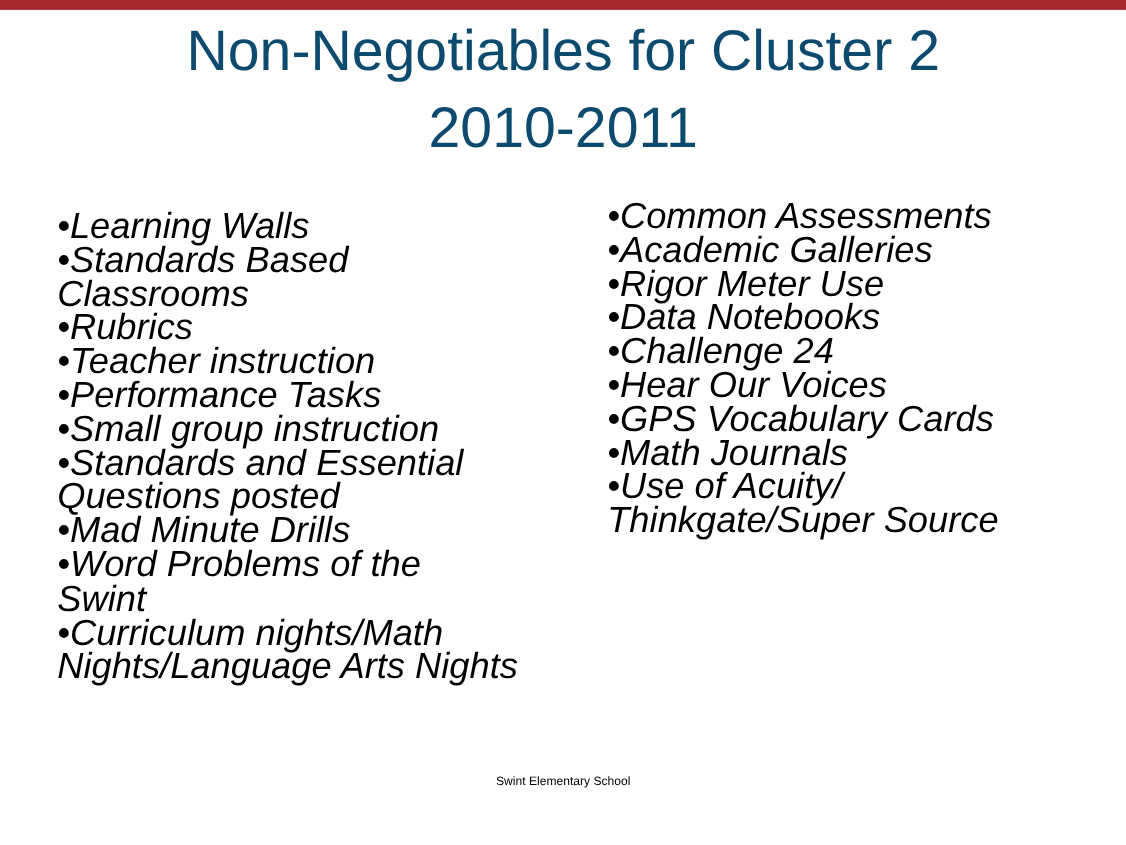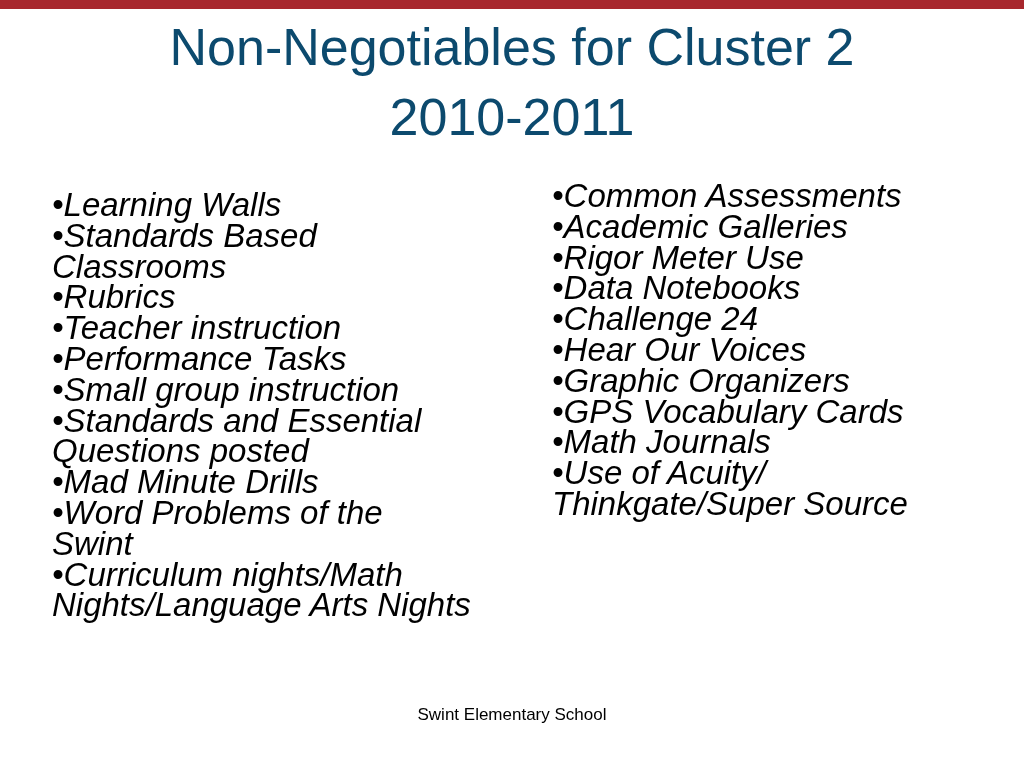--- a/index.html
+++ b/index.html
@@ -59,21 +59,21 @@
     }
     .bullet {
       display: inline;
     }
     .footer {
       position: absolute;
       top: 705px;
       left: 0;
       width: 100%;
       text-align: center;
-      font-size: 17px;
+      font-size: 11px;
       font-weight: 400;
       color: #000000;
     }
   </style>
 </head>
 <body>
 
 <div class="slide">
   <div class="top-bar" style="background: rgb(168, 40, 46);"></div>
 
@@ -95,20 +95,19 @@
       <div class="bullet-item"><span class="bullet">•</span><span>Curriculum nights/Math Nights/Language Arts Nights</span></div>
     </div>
 
   <div class="col col-right">
       <div class="bullet-item"><span class="bullet">•</span><span>Common Assessments</span></div>
       <div class="bullet-item"><span class="bullet">•</span><span>Academic Galleries</span></div>
       <div class="bullet-item"><span class="bullet">•</span><span>Rigor Meter Use</span></div>
       <div class="bullet-item"><span class="bullet">•</span><span>Data Notebooks</span></div>
       <div class="bullet-item"><span class="bullet">•</span><span>Challenge 24</span></div>
       <div class="bullet-item"><span class="bullet">•</span><span>Hear Our Voices</span></div>
-      <div class="bullet-item"><span class="bullet">•</span><span>Graphic Organizers</span></div>
       <div class="bullet-item"><span class="bullet">•</span><span>GPS Vocabulary Cards</span></div>
       <div class="bullet-item"><span class="bullet">•</span><span>Math Journals</span></div>
       <div class="bullet-item"><span class="bullet">•</span><span>Use of Acuity/ Thinkgate/Super Source</span></div>
     </div>
 
   <div class="footer">Swint Elementary School</div>
 </div>
 
 </body></html>

